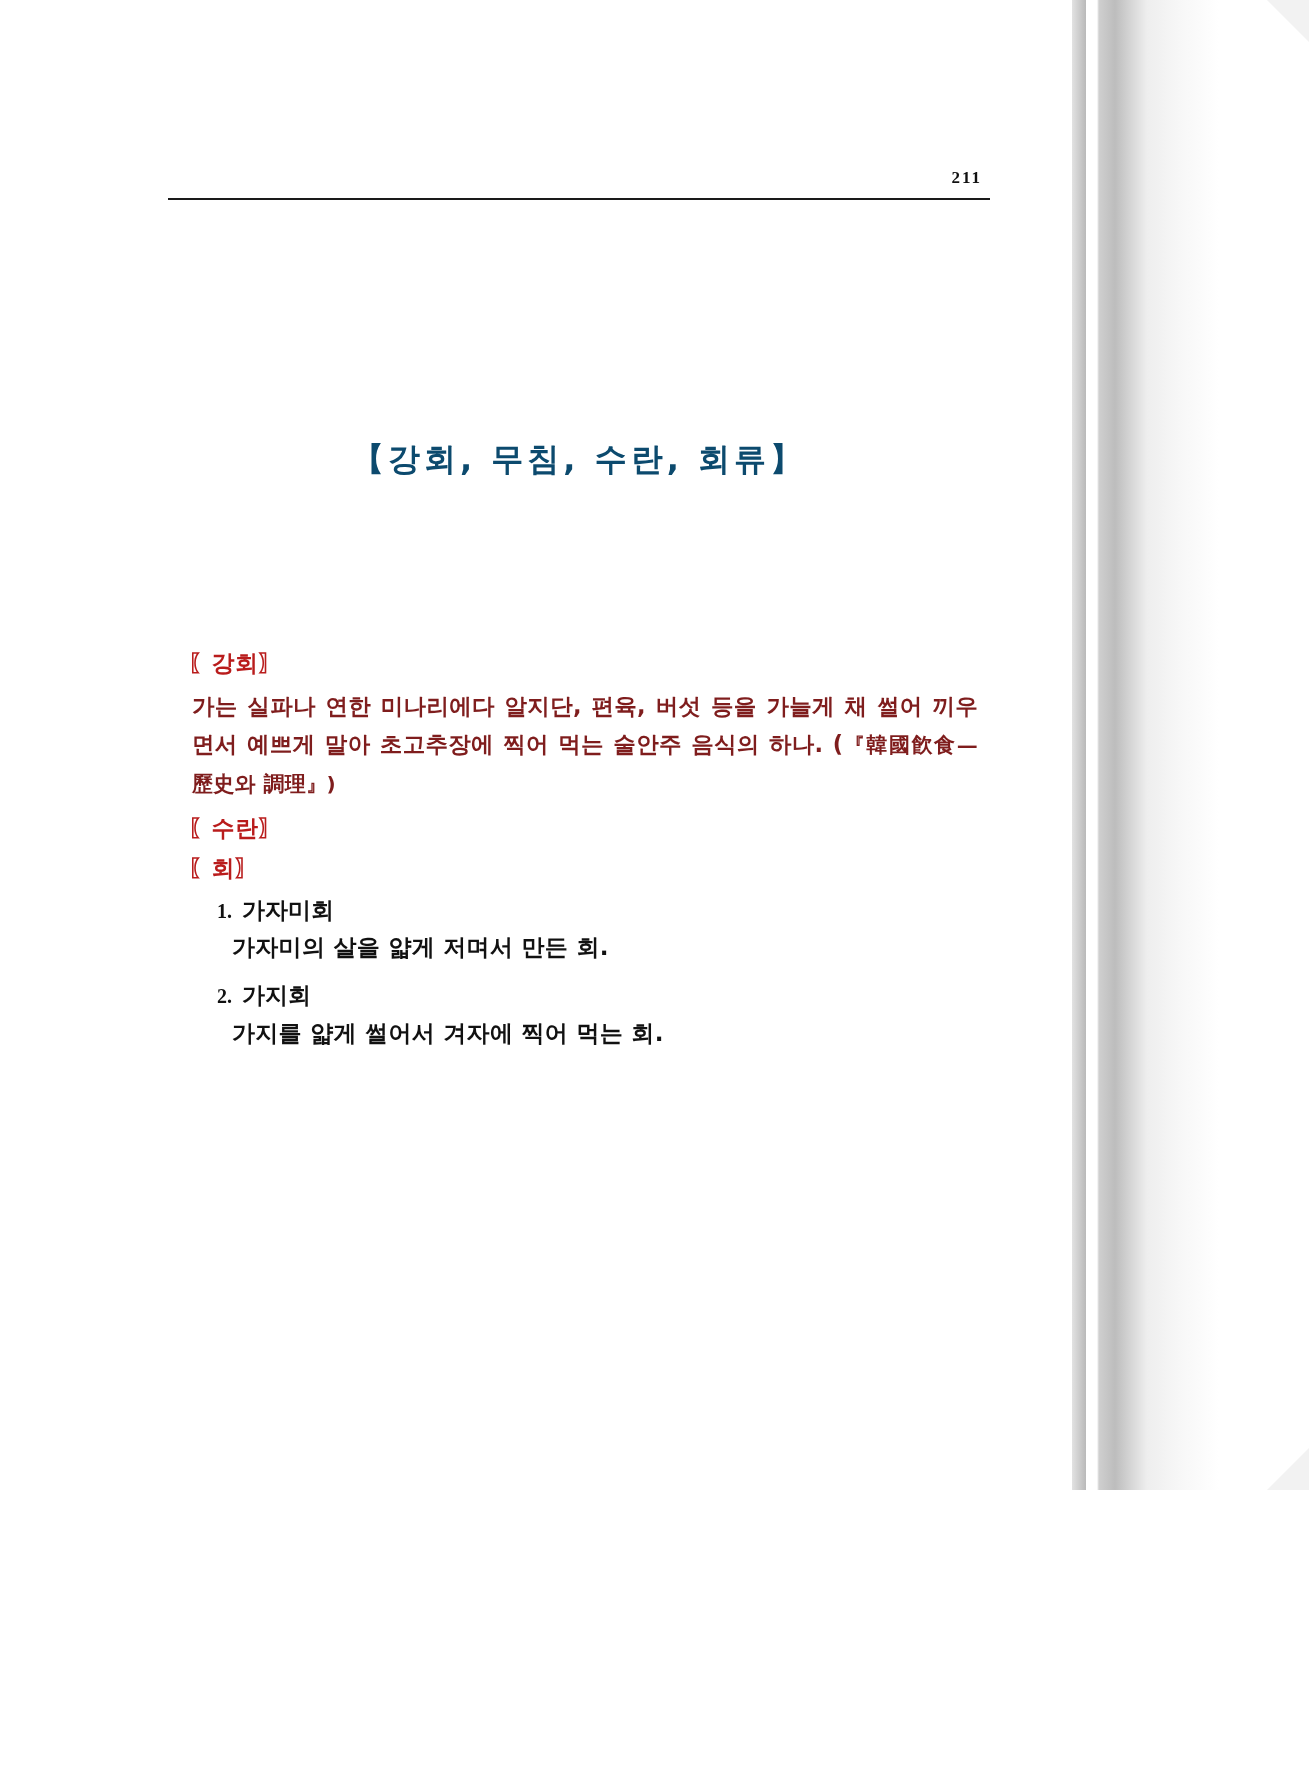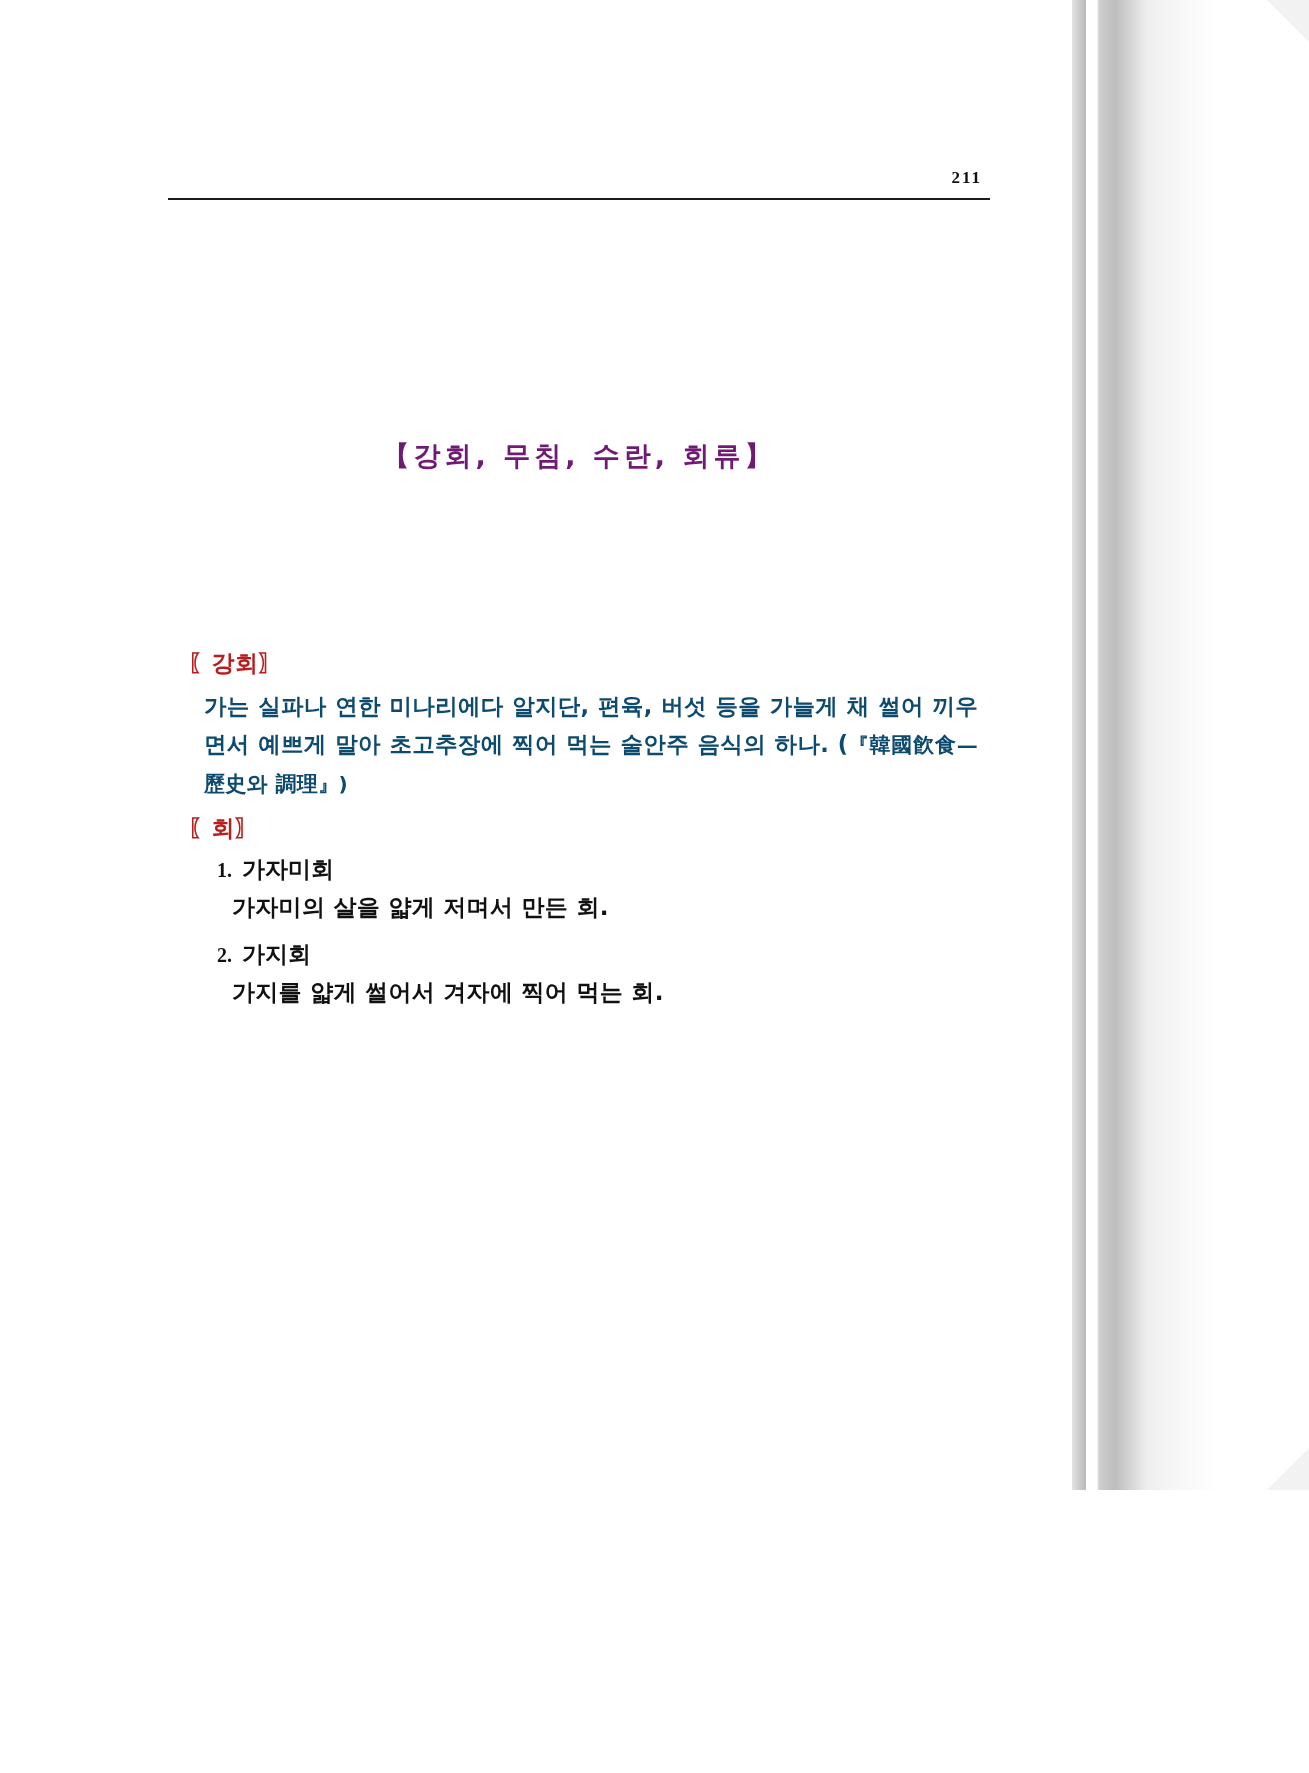--- a/index.html
+++ b/index.html
@@ -97,24 +97,24 @@
     border-top: 2.5px solid #1a1a1a;
   }
 
   .doc-title {
     position: absolute;
     left: 0;
     top: 438px;
     width: 822px;
     text-align: center;
     font-family: "DejaVu Sans", sans-serif;
-    font-size: 27px;
+    font-size: 32px;
     font-weight: bold;
     letter-spacing: 4px;
-    color: #701a75;
+    color: #0c4a6e;
   }
 
   .body-block {
     position: absolute;
     left: 20px;
     top: 646px;
     width: 790px;
   }
 
   .term {
@@ -124,22 +124,22 @@
     color: #b91c1c;
     margin: 0 0 6px 0;
     line-height: 1.5;
     letter-spacing: 0.5px;
   }
 
   .para {
     font-family: "DejaVu Sans", sans-serif;
     font-size: 22.5px;
     font-weight: bold;
-    color: #0c4a6e;
-    margin: 0 0 8px 16px;
+    color: #7f1d1d;
+    margin: 0 0 8px 4px;
     line-height: 1.72;
     text-align: justify;
     text-justify: inter-character;
     letter-spacing: 0.3px;
   }
   .para .hanja {
     font-family: "DejaVu Serif", serif;
     font-weight: bold;
     font-size: 21px;
   }
@@ -203,20 +203,21 @@
 
       <div class="header-rule"></div>
 
       <div class="doc-title">【강회, 무침, 수란, 회류】</div>
 
       <div class="body-block">
 
         <p class="term">〖강회〗</p>
         <p class="para"><span>가는 실파나 연한 미나리에다 알지단, 편육, 버섯 등을 가늘게 채 썰어 끼우면서 예쁘게 말아 초고추장에 찍어 먹는 술안주 음식의 하나. (</span><span class="src">『</span><span class="hanja">韓國飮食—歷史와 調理</span><span class="src">』)</span></p>
 
+        <p class="term">〖수란〗</p>
 
         <p class="term">〖회〗</p>
 
         <div class="num-list-wrap">
           <ul class="num-list">
             <li class="num-item">
               <div class="num-head">
                 <span class="num-marker">1.</span>
                 <span>가자미회</span>
               </div>

